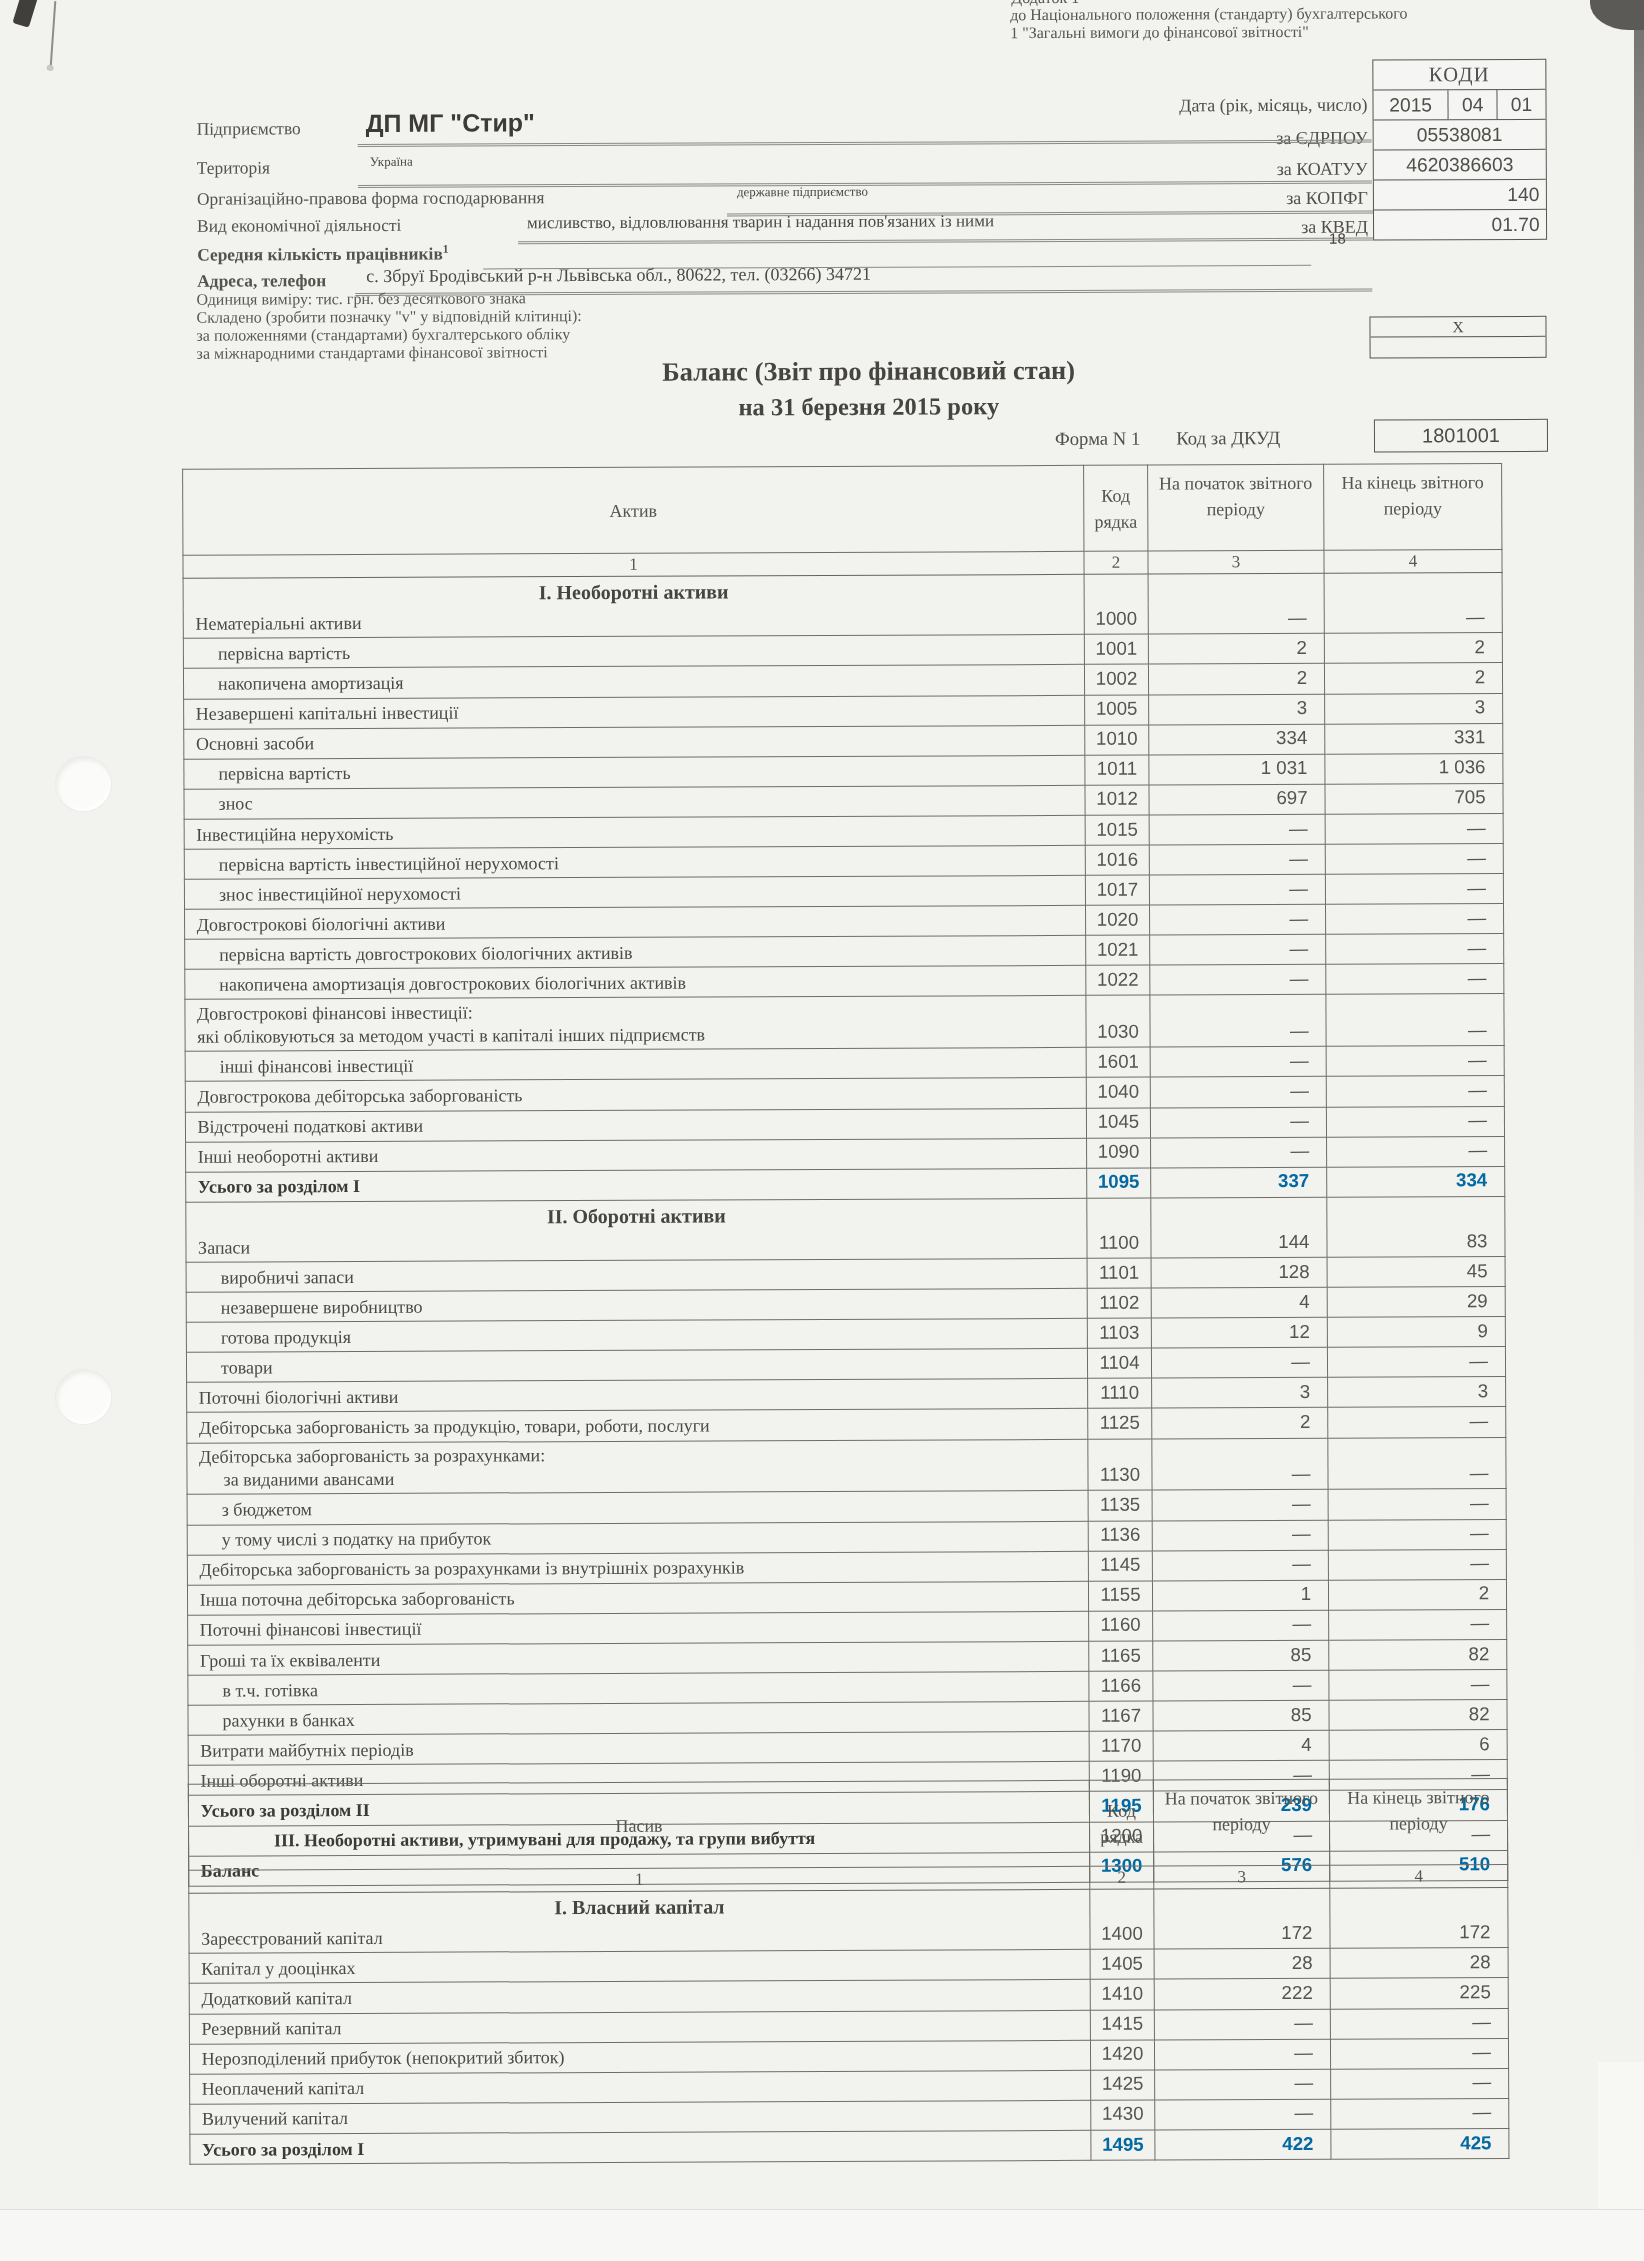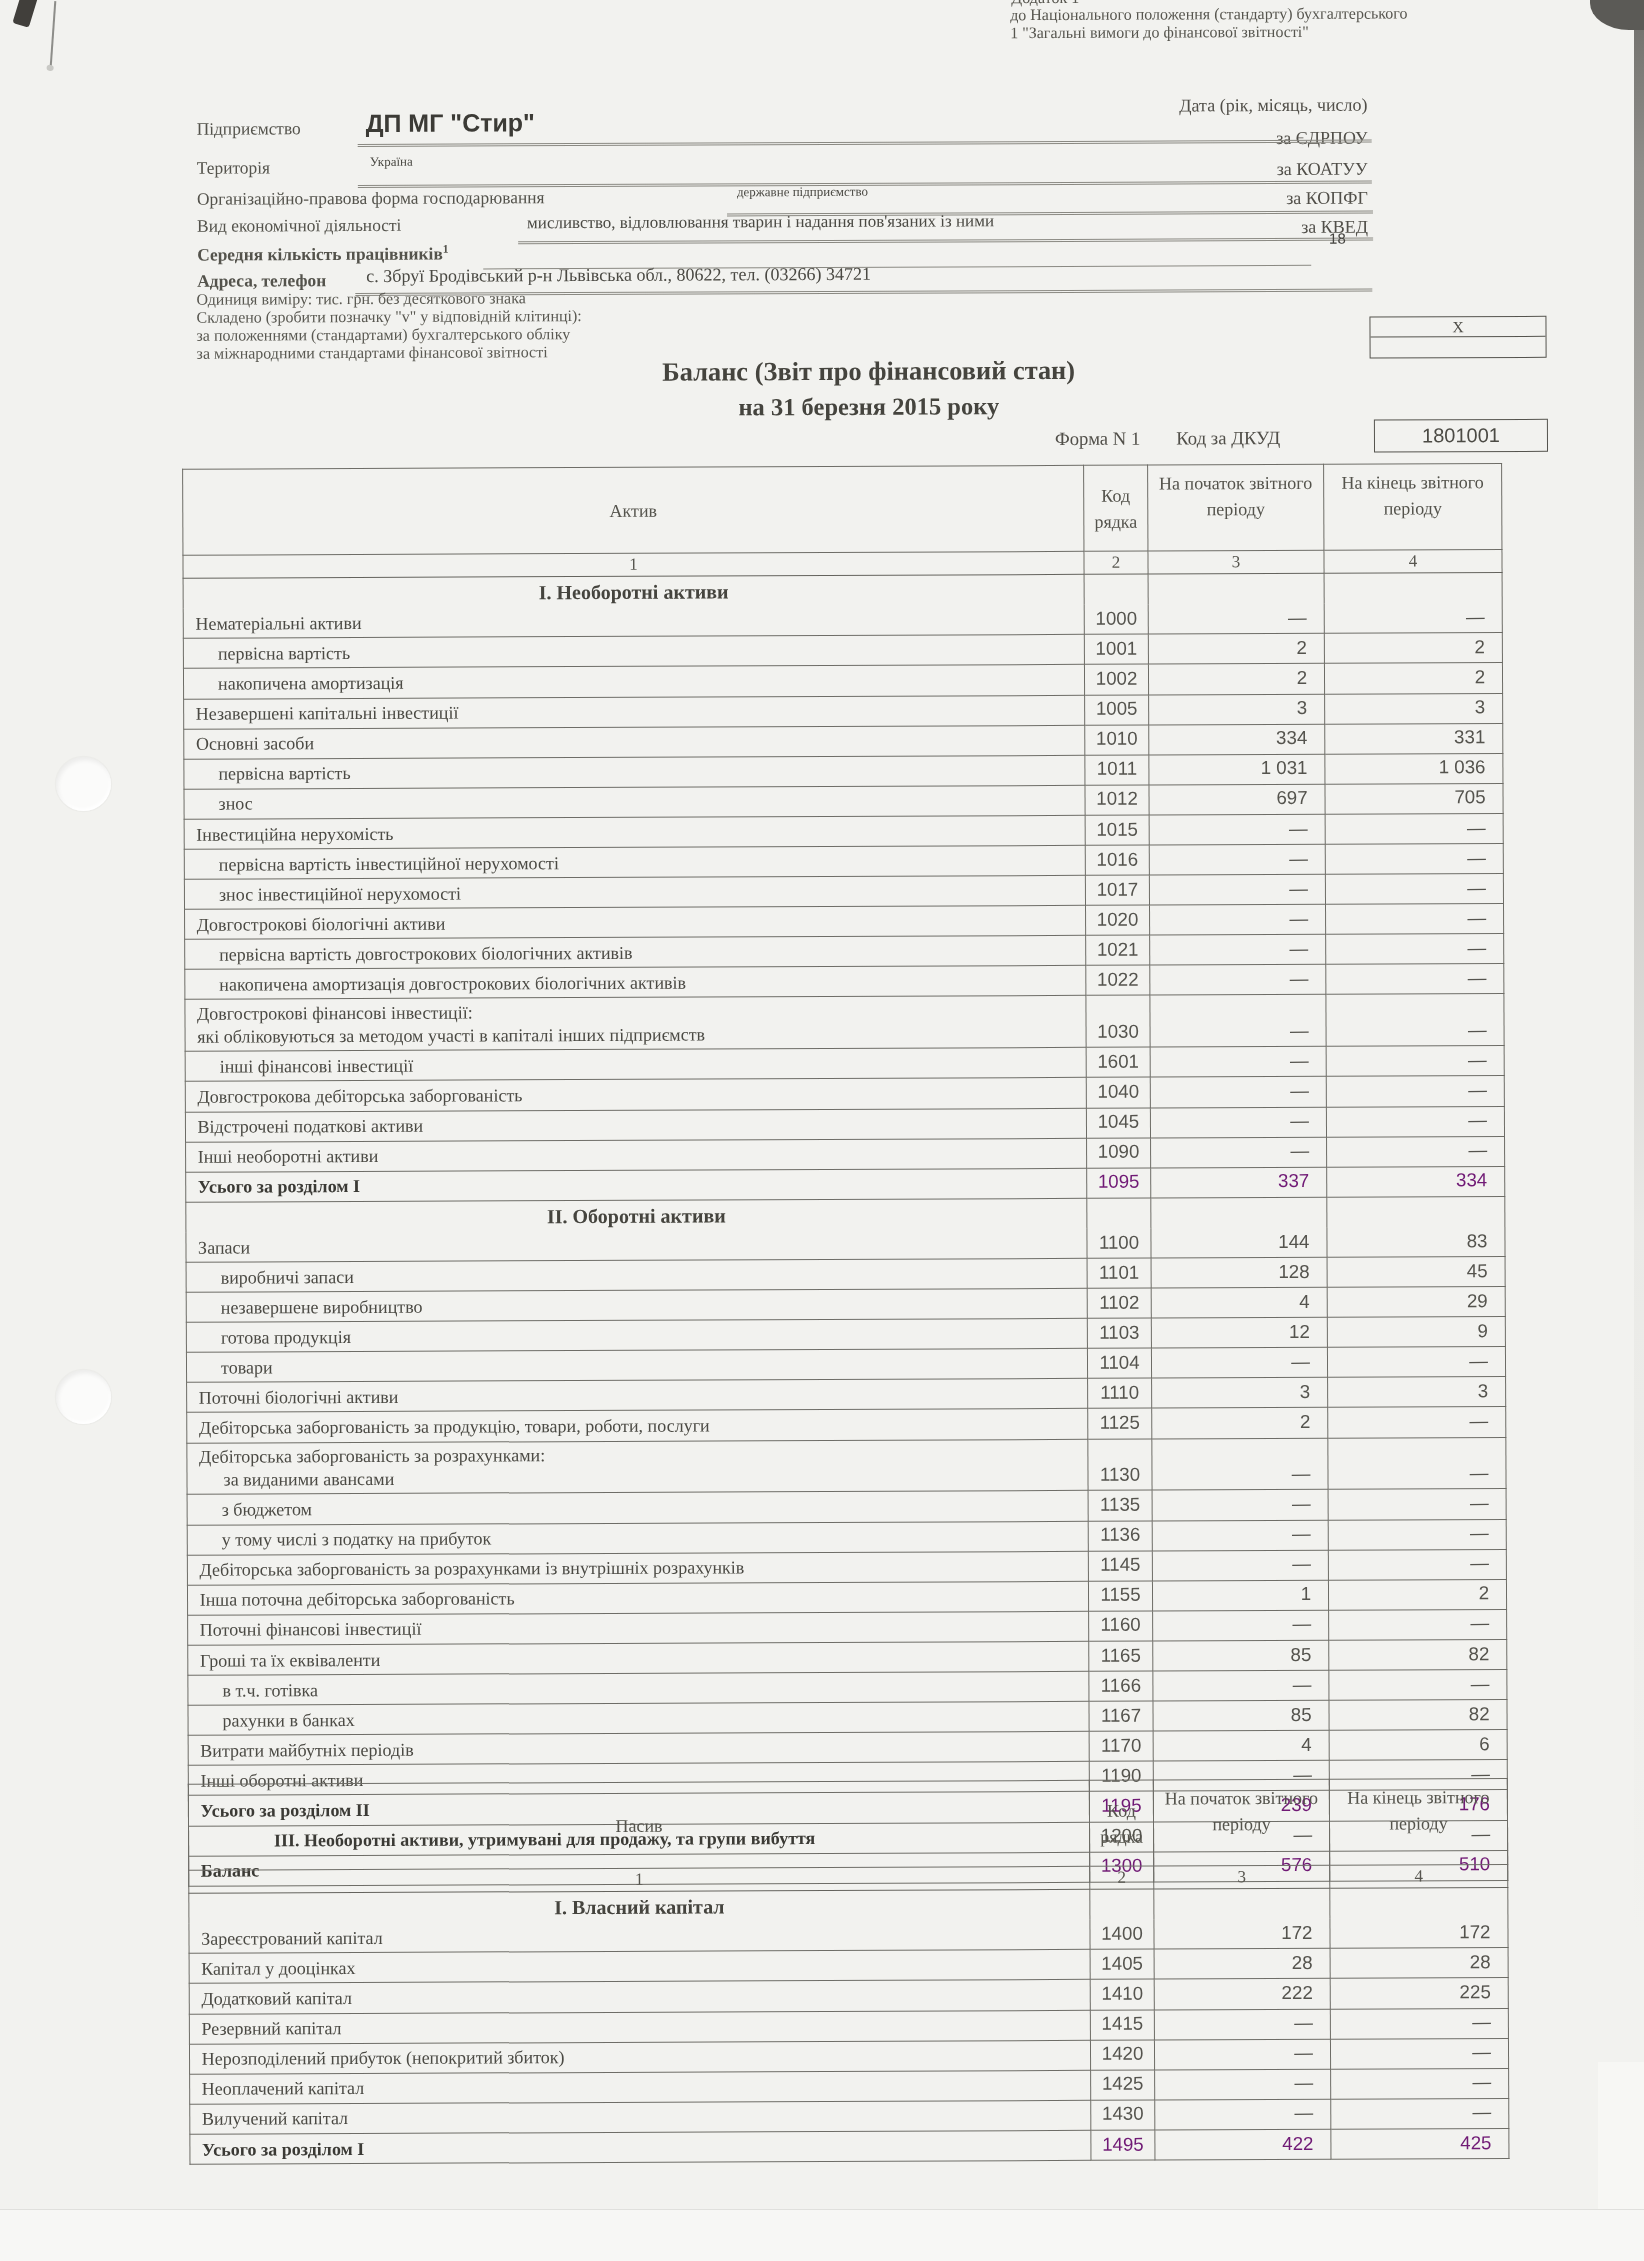--- a/index.html
+++ b/index.html
@@ -107,40 +107,52 @@
   .rl2:empty{display:none;}
   tr.indent .rl1{padding-left:34px;}
   tr.indent2 .rl2{padding-left:36px;}
   tr.pad .rl1{padding-left:85px;}
   td.cn{font-family:"Liberation Sans",sans-serif;font-size:18.7px;color:#55544e;padding:2.6px 0 4.5px;}
   td.c-code{text-align:center;}
   td.c-val{text-align:right;padding-right:17px;}
   tr.t-section td{border-bottom-color:transparent;}
   tr.t-section .rl1{text-align:center;font-weight:bold;font-size:20px;color:#45443e;padding:5.2px 0 3.9px;}
   tr.t-total .rl1, tr.t-bold .rl1{font-weight:bold;color:#3b3a35;}
-  tr.t-total td.cn{font-weight:normal;color:#701a75;margin-left:24px;}
+  tr.t-total td.cn{font-weight:bold;color:#0369a1;margin-left:24px;}
 </style>
 </head>
 <body>
 
 <div class="page">
 
   <div class="corner-mark-tl"></div>
   <div class="staple-mark"></div>
   <div class="hole hole-1"></div>
   <div class="hole hole-2"></div>
 
   <div class="content">
 
     <div class="abs ref">
       <div class="r0">Додаток 1</div>
       <div>до Національного положення (стандарту) бухгалтерського</div>
       <div>1 "Загальні вимоги до фінансової звітності"</div>
     </div>
 
+    <div class="abs codes-box">
+      <div class="cb-row cb-title">КОДИ</div>
+      <div class="cb-row cb-date">
+        <span>2015</span>
+        <span>04</span>
+        <span>01</span>
+      </div>
+      <div class="cb-row">05538081</div>
+      <div class="cb-row">4620386603</div>
+      <div class="cb-row val-right">140</div>
+      <div class="cb-row val-right">01.70</div>
+    </div>
 
     <div class="rlabel lab-date">Дата (рік, місяць, число)</div>
     <div class="rlabel lab-edrpou">за ЄДРПОУ</div>
     <div class="rlabel lab-koatuu">за КОАТУУ</div>
     <div class="rlabel lab-kopfg">за КОПФГ</div>
     <div class="rlabel lab-kved">за КВЕД</div>
 
     <div class="flabel f-company-l">Підприємство</div>
     <div class="fvalue f-company-v">ДП МГ "Стир"</div>
     <div class="ul dbl ul-company"></div>

